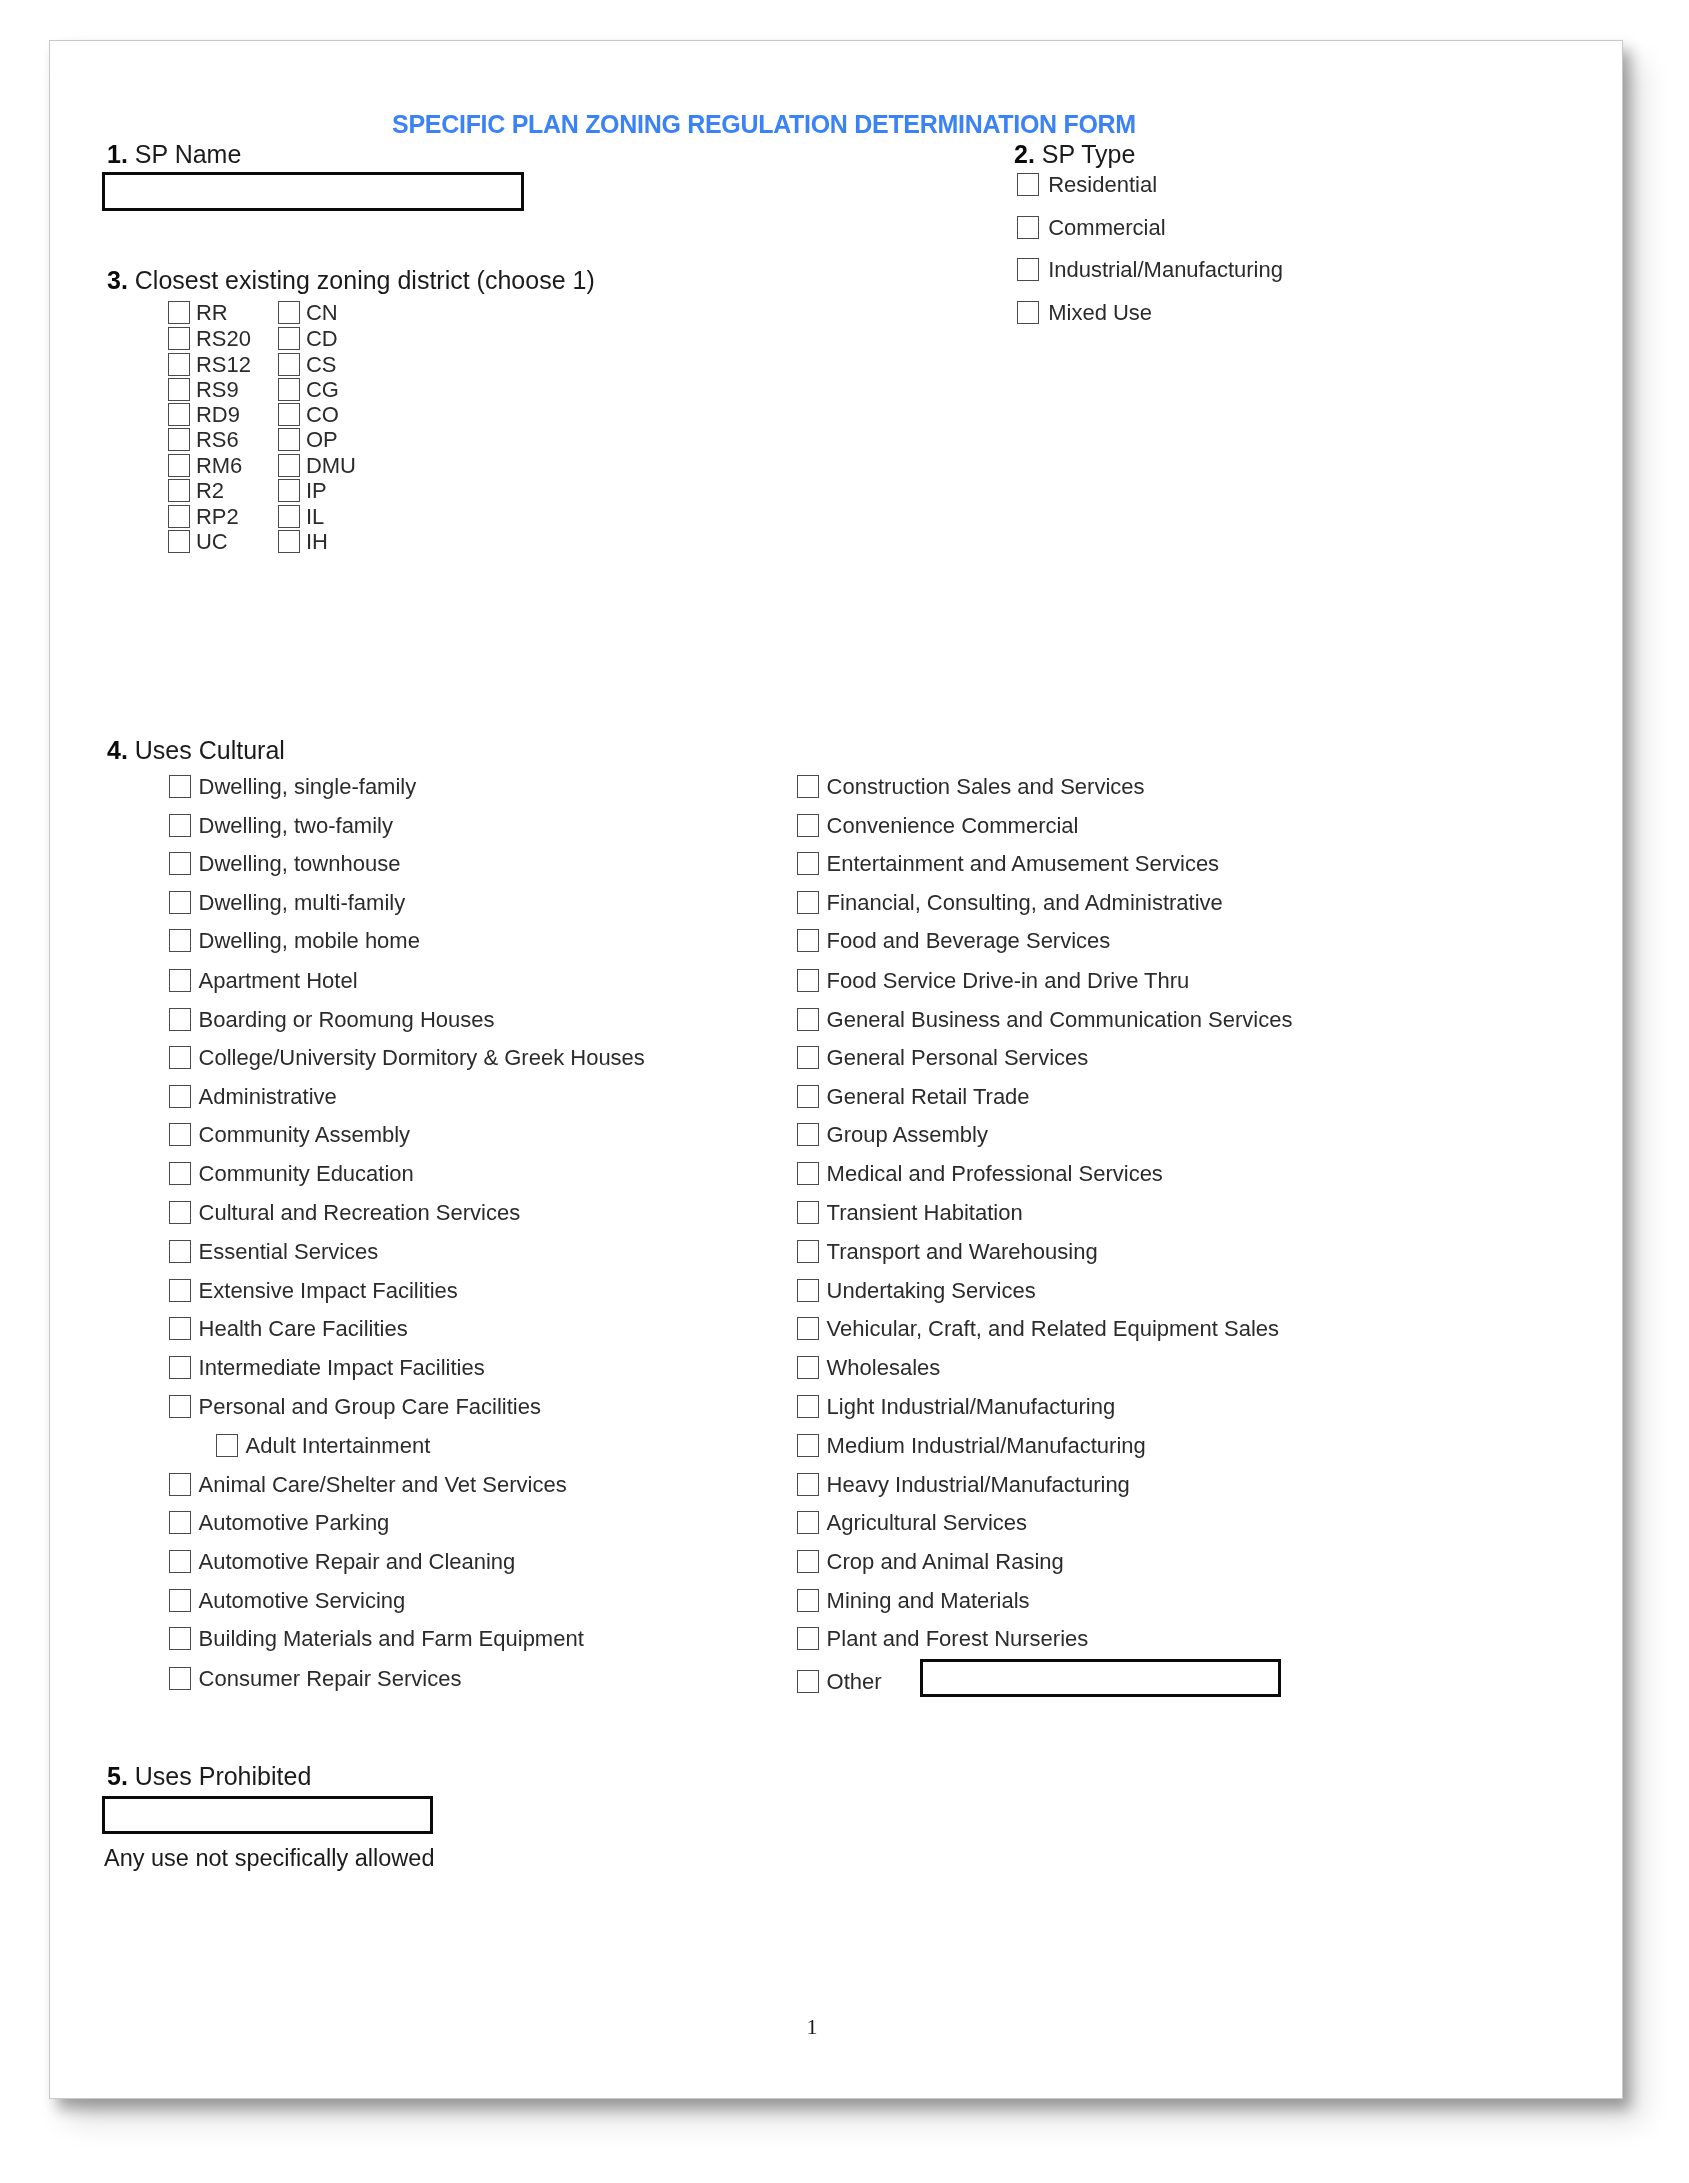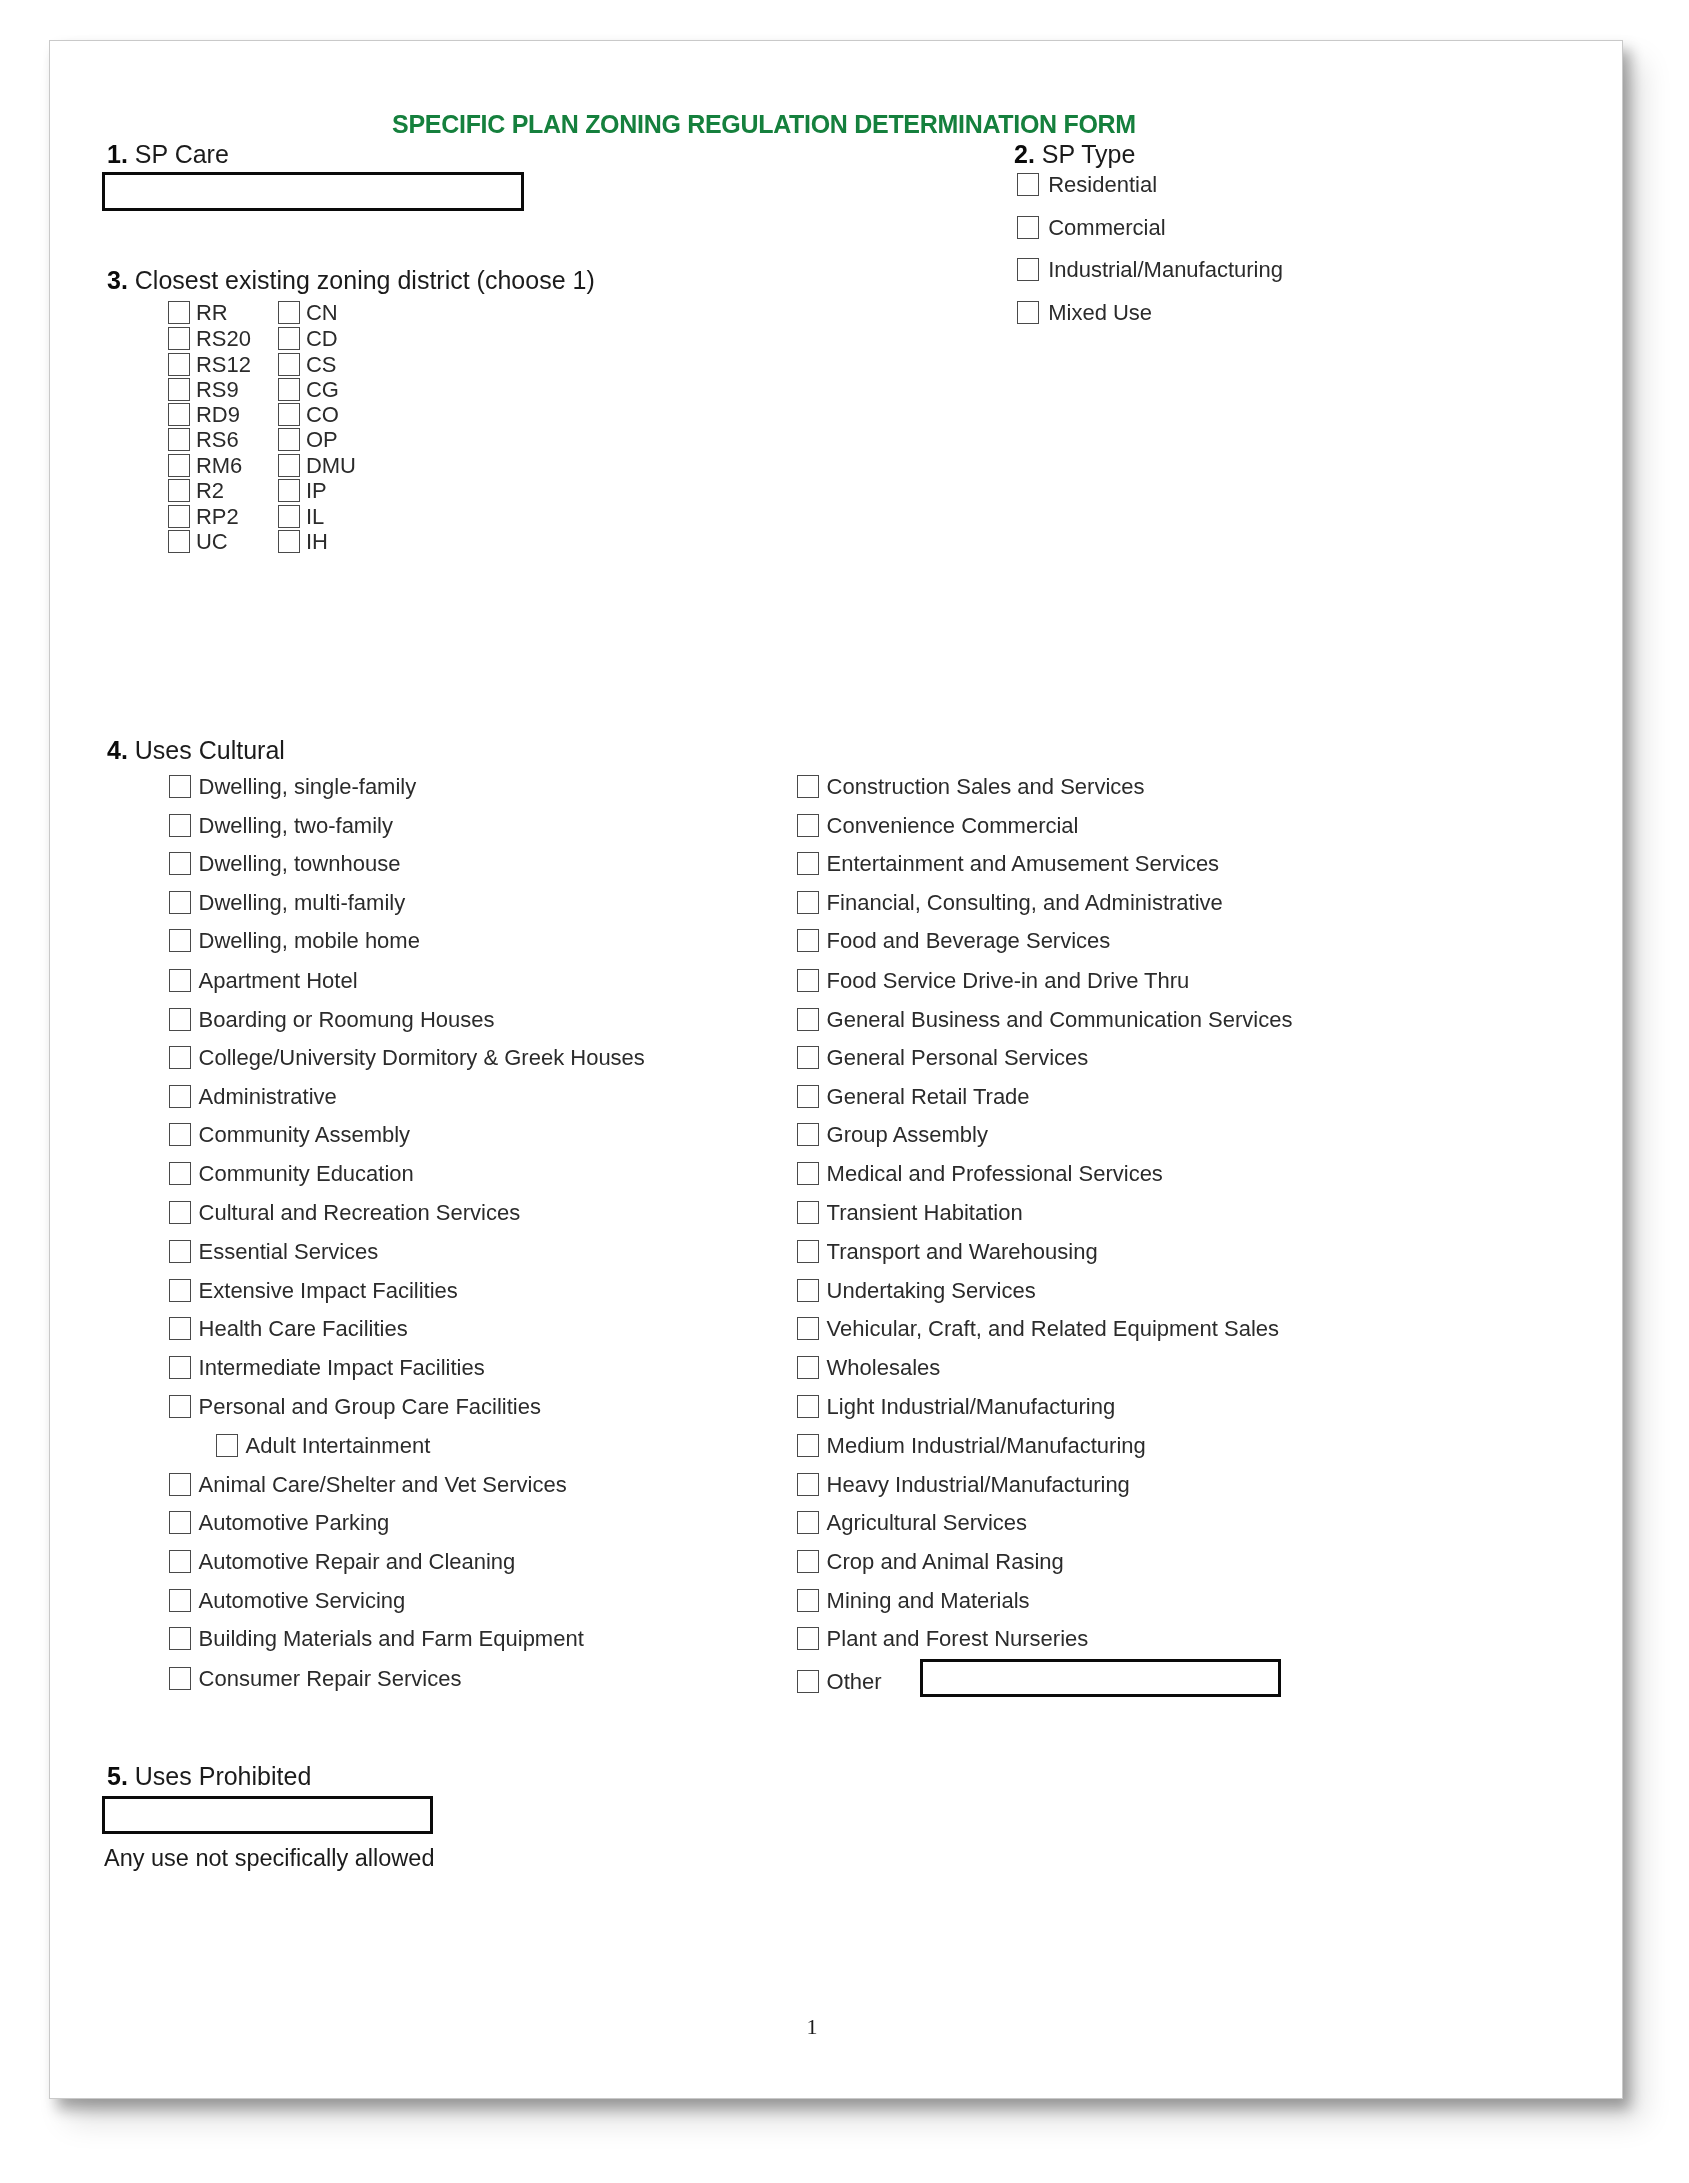--- a/index.html
+++ b/index.html
@@ -37,21 +37,21 @@
   
   .doc-title {
     position: absolute;
     left: 0;
     top: 69px;
     width: 1428px;
     text-align: center;
     font-size: 25px;
     font-weight: bold;
     letter-spacing: -0.3px;
-    color: #15803d;
+    color: #3b82f6;
   }
 
   
   .sec-head {
     position: absolute;
     font-size: 25px;
     color: #1b1b1b;
     white-space: nowrap;
   }
   .sec-head .num {
@@ -115,21 +115,21 @@
 </head>
 <body>
 
 <div class="page-shadow-wrap">
 <div class="page">
 
   <div class="doc-title">SPECIFIC PLAN ZONING REGULATION DETERMINATION FORM</div>
 
   <div class="sec-head" style="left:57px; top:99px;">
     <span class="num">1.</span>
-    <span>SP Care</span>
+    <span>SP Name</span>
   </div>
   <div class="entry-box" style="left:52px; top:131px; width:422px; height:39px;"></div>
 
   <div class="sec-head" style="left:964px; top:99px;">
     <span class="num">2.</span>
     <span>SP Type</span>
   </div>
   <div class="sp-type">
     <div class="cb-row" style="left:967px; top:132px;text-align:right;">
       <span class="cb"></span>

